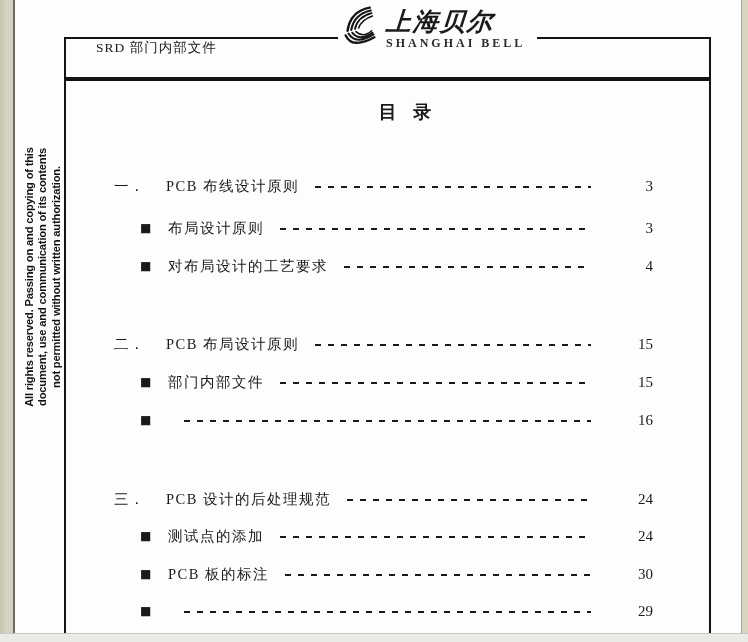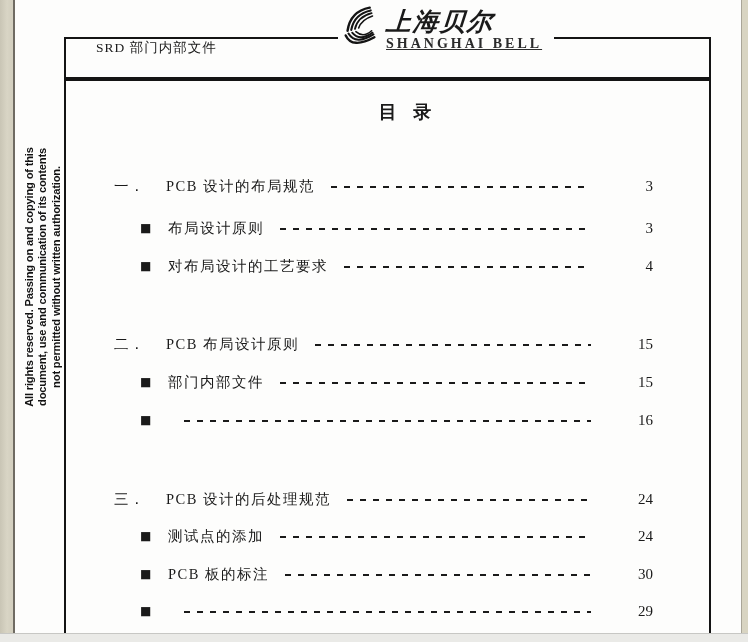--- a/index.html
+++ b/index.html
@@ -50,24 +50,23 @@
     position: absolute; left: 338px; top: 3px; height: 54px; z-index: 3;
     background: #fdfdfc;
     display: flex; align-items: center; gap: 7px; padding: 0 12px 0 4px;
   }
   .logo-cn {
     font-size: 25px; font-weight: bold; font-style: italic;
     letter-spacing: 2px; line-height: 26px;
     transform: skewX(-4deg);
   }
   .logo-en {
-    font-size: 14px; font-weight: bold; letter-spacing: 3px;
+    font-size: 12px; font-weight: bold; letter-spacing: 3px;
     color: #2b2b2b; margin-top: 1px; text-align: center;
     font-family: "Liberation Serif", serif;
-    text-decoration: underline;
   }
 
   
   .page-title {
     position: absolute; left: 64px; top: 100px; width: 688px;
     text-align: center; font-size: 18px; font-weight: bold;
     letter-spacing: 6px; z-index: 2;
   }
 
   
@@ -142,21 +141,21 @@
   <div>document, use and communication of its contents</div>
   <div>not permitted without written authorization.</div>
 </div>
 
 <div class="page-title">目  录</div>
 
 <div class="toc">
 
   <div class="row">
     <span class="sec-num">一．</span>
-    <span class="entry-title">PCB 设计的布局规范</span>
+    <span class="entry-title">PCB 布线设计原则</span>
     <span class="leader"></span>
     <span class="page-num">3</span>
   </div>
 
   <div class="row sub mt22">
     <span class="bullet">■</span>
     <span class="entry-title">布局设计原则</span>
     <span class="leader"></span>
     <span class="page-num">3</span>
   </div>

